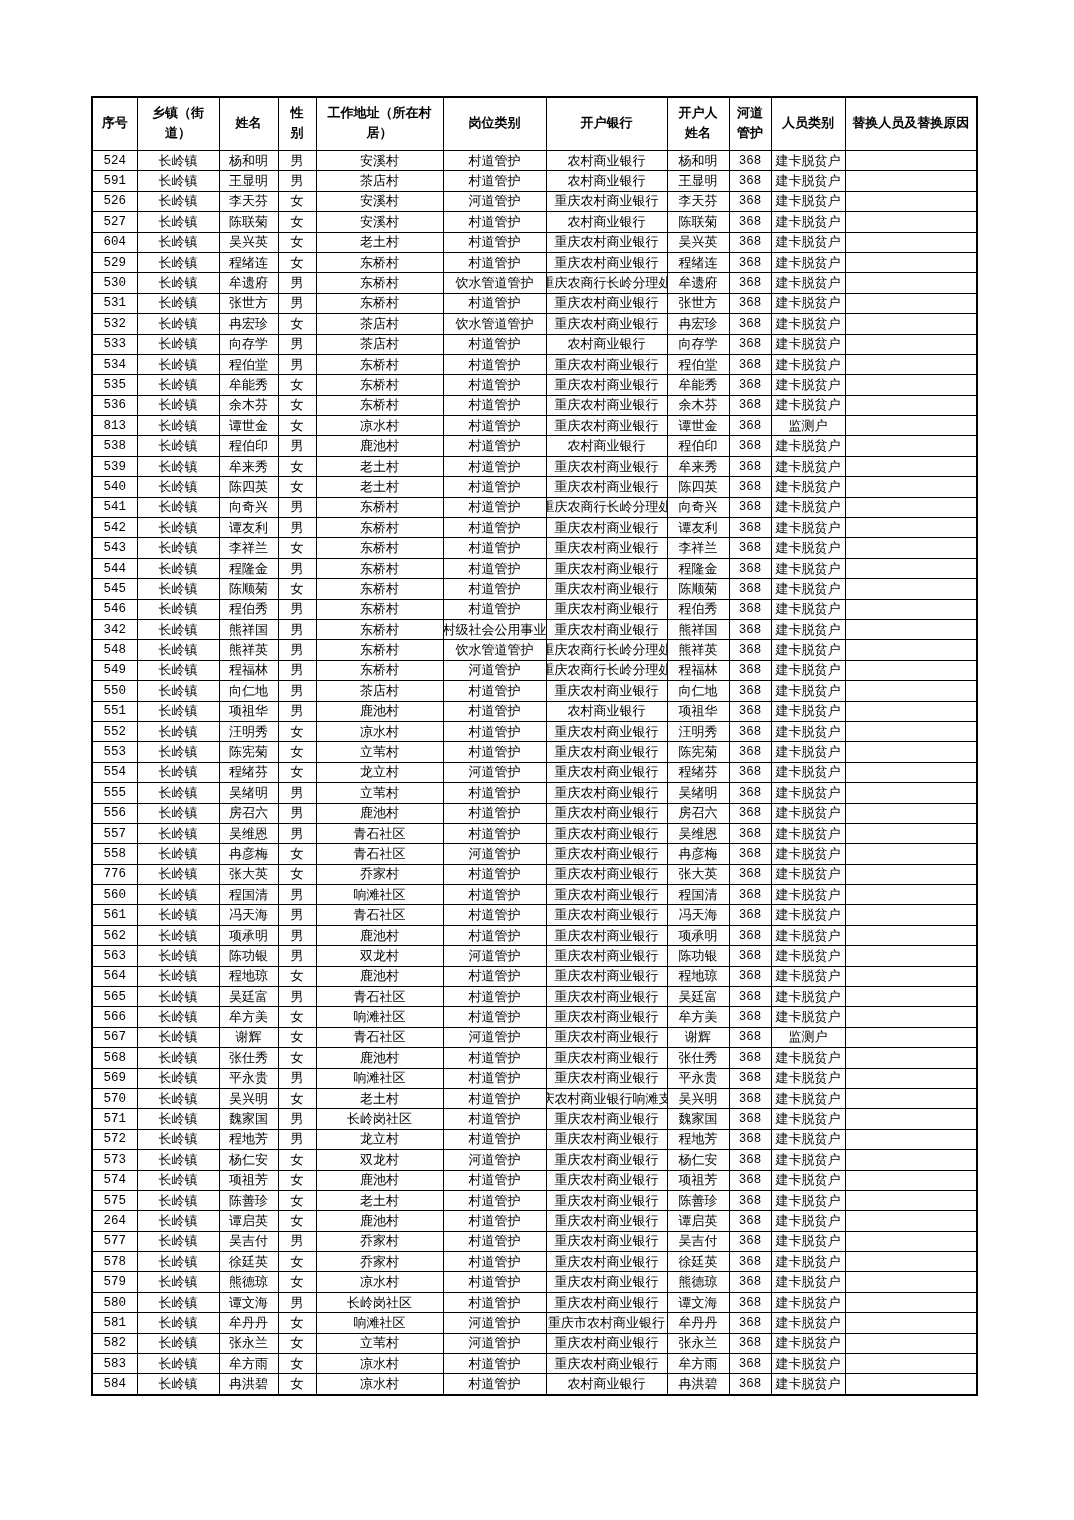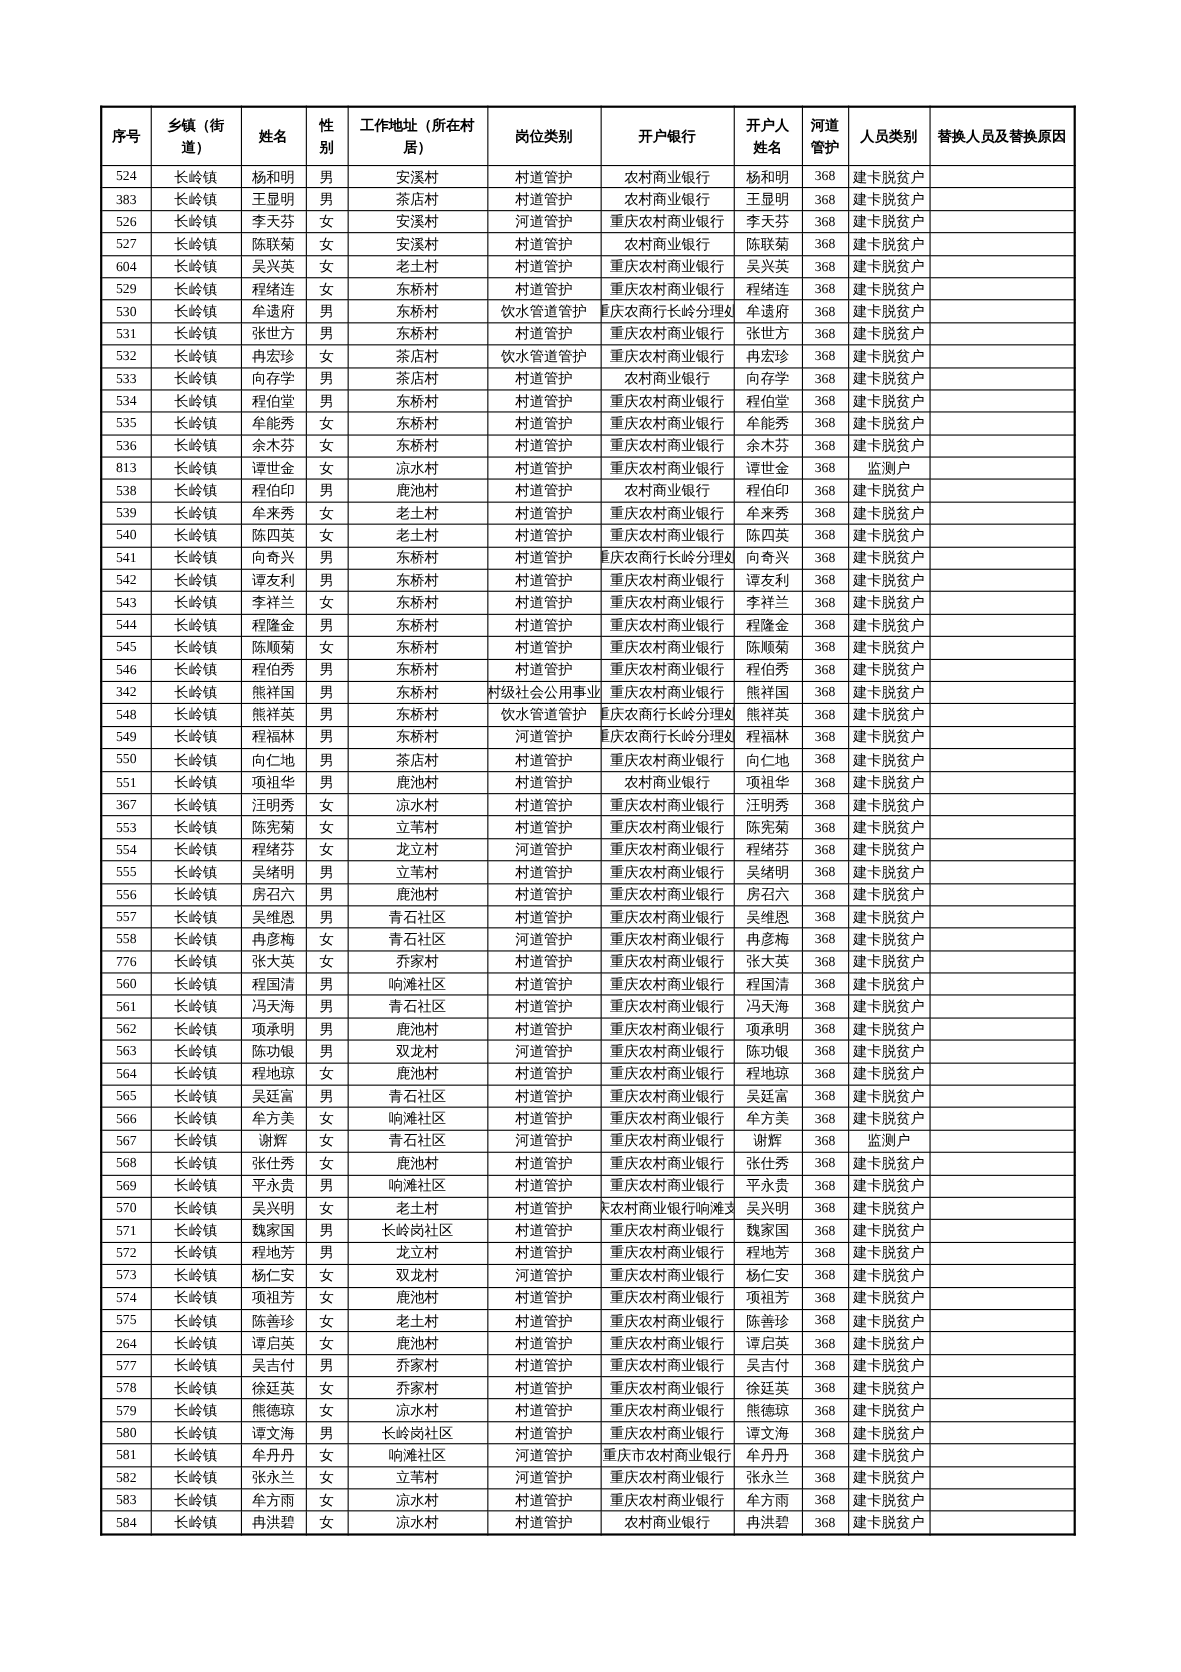--- a/index.html
+++ b/index.html
@@ -15,20 +15,21 @@
     color: #000;
   }
   .report-table {
     position: absolute;
     left: 91px;
     top: 96px;
     width: 885px;
     border-collapse: collapse;
     table-layout: fixed;
     border: 2px solid #000;
+    font-family: Liberation Mono, monospace;
   }
   .report-table th, .report-table td {
     border: 1px solid #000;
     text-align: center;
     vertical-align: middle;
     padding: 0;
     overflow: hidden;
   }
   .report-table th {
     font-size: 13px;
@@ -129,21 +130,21 @@
           </td>
           <td>
             <div class="cellclip">建卡脱贫户</div>
           </td>
           <td>
             <div class="cellclip"></div>
           </td>
         </tr>
         <tr>
           <td class="num">
-            <div class="cellclip">383</div>
+            <div class="cellclip">591</div>
           </td>
           <td>
             <div class="cellclip">长岭镇</div>
           </td>
           <td>
             <div class="cellclip">王显明</div>
           </td>
           <td>
             <div class="cellclip">男</div>
           </td>
@@ -1074,21 +1075,21 @@
           </td>
           <td>
             <div class="cellclip">建卡脱贫户</div>
           </td>
           <td>
             <div class="cellclip"></div>
           </td>
         </tr>
         <tr>
           <td class="num">
-            <div class="cellclip">367</div>
+            <div class="cellclip">552</div>
           </td>
           <td>
             <div class="cellclip">长岭镇</div>
           </td>
           <td>
             <div class="cellclip">汪明秀</div>
           </td>
           <td>
             <div class="cellclip">女</div>
           </td>

